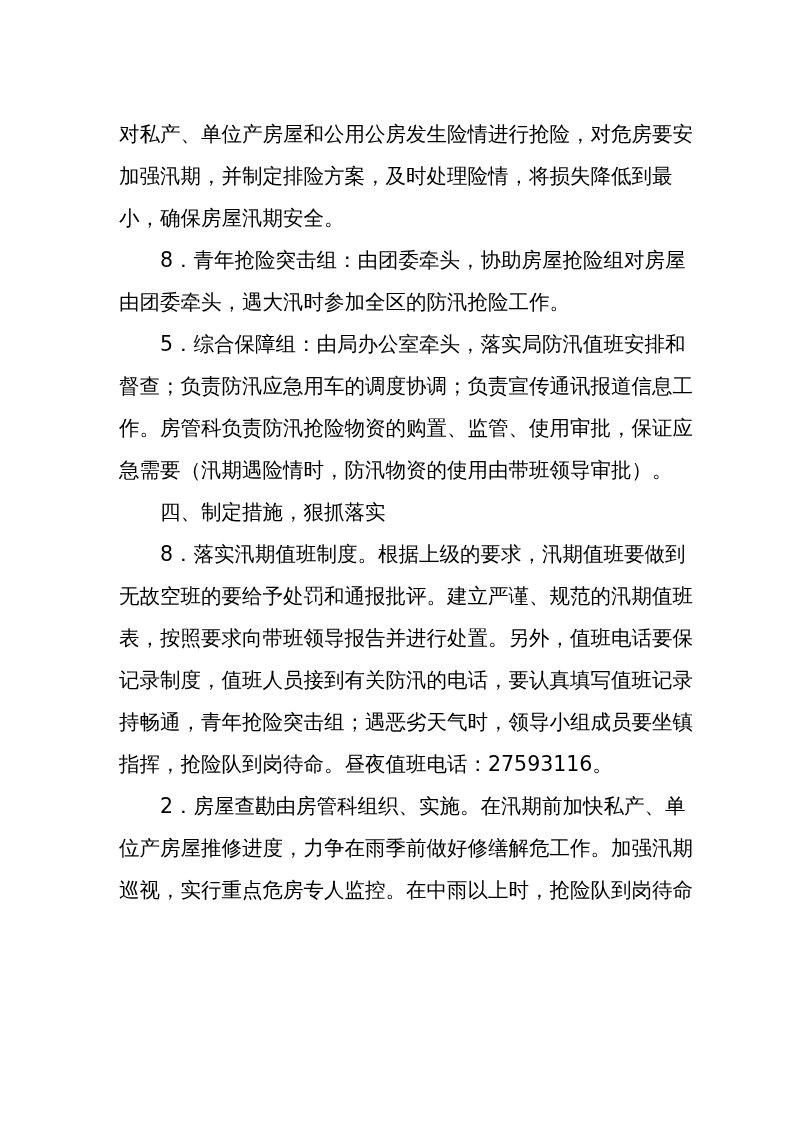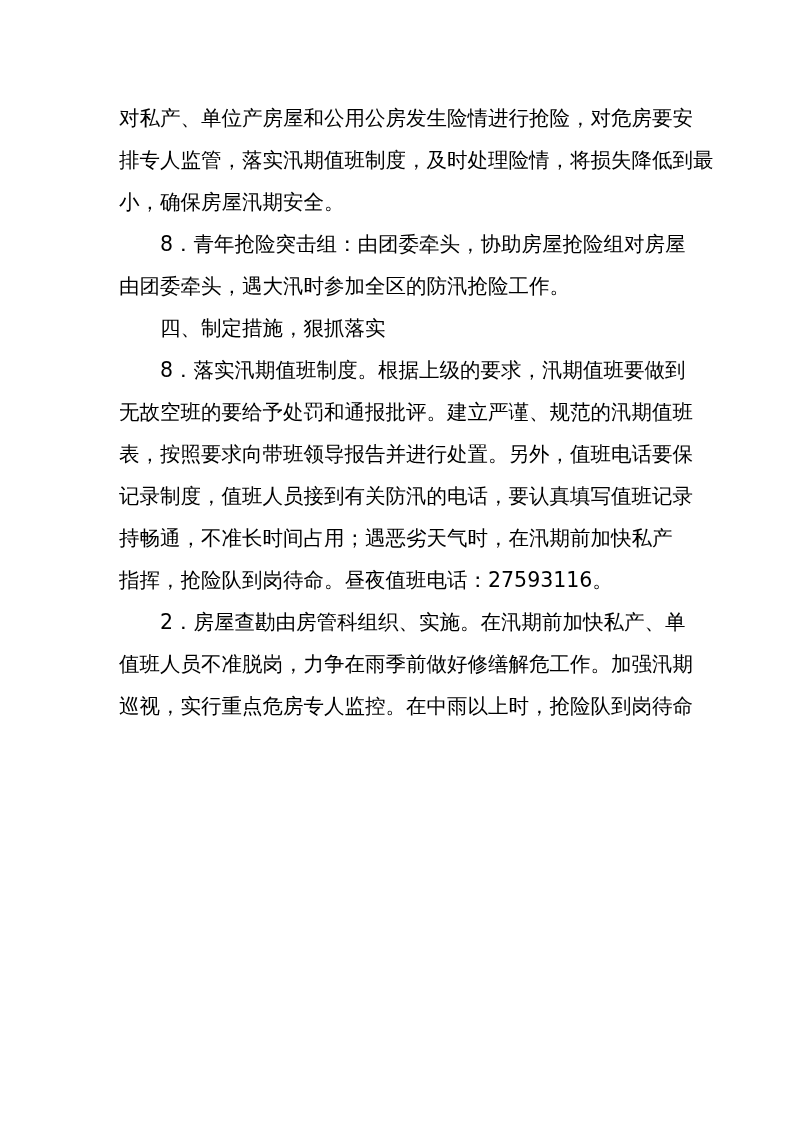--- a/index.html
+++ b/index.html
@@ -11,62 +11,68 @@
       width: 793px;
       height: 1122px;
       position: relative;
       overflow: hidden;
       font-family: "DejaVu Sans", "Liberation Sans", sans-serif;
       color: #000000;
     }
     .page {
       position: absolute;
       left: 119px;
-      top: 97px;
+      top: 113px;
       width: 556px;
     }
     .line {
       height: 42px;
       line-height: 42px;
       font-size: 20.5px;
       white-space: nowrap;
       letter-spacing: 0px;
     }
     .indent {
       padding-left: 41px;
     }
   </style>
 </head>
 <body>
 
 <div class="page">
   <div>
     <div class="line">对私产、单位产房屋和公用公房发生险情进行抢险，对危房要安</div>
-    <div class="line">排专人监管，落实汛期值班制度，及时处理险情，将损失降低到最</div>
+    <div class="line">加强汛期，并制定排险方案，及时处理险情，将损失降低到最</div>
     <div class="line">小，确保房屋汛期安全。</div>
   </div>
 
   <div>
     <div class="line indent">8．青年抢险突击组：由团委牵头，协助房屋抢险组对房屋</div>
     <div class="line">由团委牵头，遇大汛时参加全区的防汛抢险工作。</div>
   </div>
 
 
+  <div>
+    <div class="line indent">5．综合保障组：由局办公室牵头，落实局防汛值班安排和</div>
+    <div class="line">督查；负责防汛应急用车的调度协调；负责宣传通讯报道信息工</div>
+    <div class="line">作。房管科负责防汛抢险物资的购置、监管、使用审批，保证应</div>
+    <div class="line">急需要（汛期遇险情时，防汛物资的使用由带班领导审批）。</div>
+  </div>
 
   <div>
     <div class="line indent">四、制定措施，狠抓落实</div>
   </div>
 
   <div>
     <div class="line indent">8．落实汛期值班制度。根据上级的要求，汛期值班要做到</div>
     <div class="line">无故空班的要给予处罚和通报批评。建立严谨、规范的汛期值班</div>
     <div class="line">表，按照要求向带班领导报告并进行处置。另外，值班电话要保</div>
     <div class="line">记录制度，值班人员接到有关防汛的电话，要认真填写值班记录</div>
-    <div class="line">持畅通，不准长时间占用；遇恶劣天气时，在汛期前加快私产</div>
+    <div class="line">持畅通，青年抢险突击组；遇恶劣天气时，领导小组成员要坐镇</div>
     <div class="line">指挥，抢险队到岗待命。昼夜值班电话：27593116。</div>
   </div>
 
   <div>
     <div class="line indent">2．房屋查勘由房管科组织、实施。在汛期前加快私产、单</div>
-    <div class="line">值班人员不准脱岗，力争在雨季前做好修缮解危工作。加强汛期</div>
+    <div class="line">位产房屋推修进度，力争在雨季前做好修缮解危工作。加强汛期</div>
     <div class="line">巡视，实行重点危房专人监控。在中雨以上时，抢险队到岗待命</div>
   </div>
 </div>
 
 </body></html>

